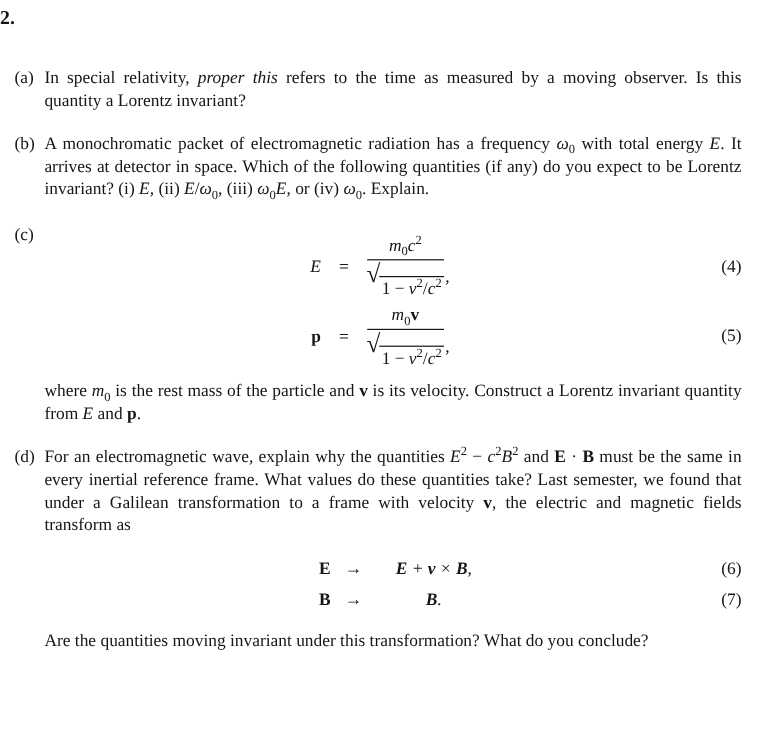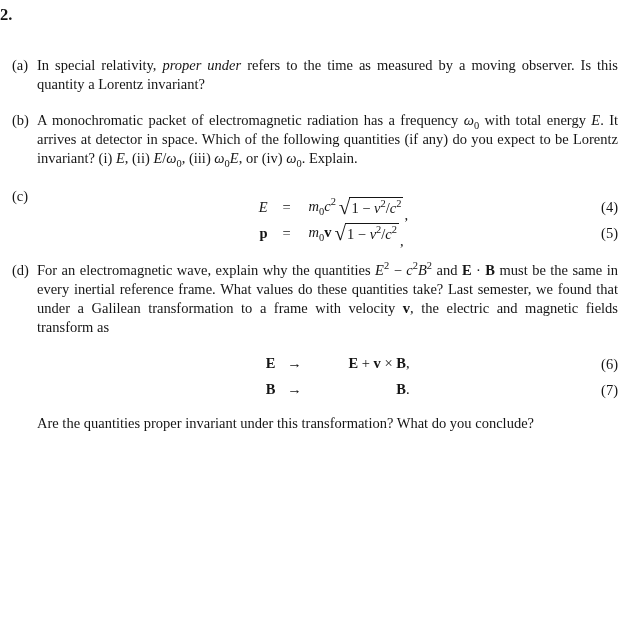--- a/index.html
+++ b/index.html
@@ -39,51 +39,51 @@
 
   
   .eqgroup { margin-top: 9px; }
   .eqgroup-2 { margin-top: 17px; }
   .eqrow { position: relative; display: flex; justify-content: center; align-items: center; }
   .eqgroup-1 .eqrow + .eqrow { margin-top: 4px; }
   .eqgroup-2 .eqrow + .eqrow { margin-top: 7px; }
   .eqrow .lhs { width: 30px; text-align: right; }
   .eqrow .rel { width: 38px; text-align: center; }
   .eqgroup-1 .rhs { width: 112px; display: flex; align-items: center; justify-content: flex-start; }
-  .eqgroup-2 .rhs { width: 96px; text-align: right; }
+  .eqgroup-2 .rhs { width: 96px; text-align: center; font-style: italic; }
   .eqnum { position: absolute; right: 0; top: 50%; transform: translateY(-50%); }
 
   
-  .frac { display: inline-flex; flex-direction: row; align-items: center; line-height: 18px; }
+  .frac { display: inline-flex; flex-direction: column; align-items: center; line-height: 18px; }
   .frac .num { padding: 0 3px 2px 3px; }
   .frac .fbar { align-self: stretch; height: 0; border-top: 1.3px solid #151515; }
   .frac .den { padding-top: 1px; }
 
   
   .sqrt { display: inline-flex; align-items: flex-start; }
   .sqrt .radical { font-size: 21px; line-height: 20px; margin-right: -1px; }
-  .sqrt .radicand { border-top: 1.3px solid #151515; padding: 1px 2px 0 2px; margin-top: 0; }
+  .sqrt .radicand { border-top: 1.3px solid #151515; padding: 1px 2px 0 2px; margin-top: 12px; }
 
   .trail { margin-left: 1px; transform: translateY(8px); }
 
   sub, sup { font-size: 0.72em; line-height: 0; }
 </style>
 </head>
 <body>
 
 <div class="page">
 
   <h1 class="heading">
     <span class="hnum">2.</span>
   </h1>
 
   <div class="item item-a">
     <span class="label">(a)</span>
     <div class="body">
-      <p class="par">In special relativity, <i>proper under</i> refers to the time as measured by a moving observer. Is this quantity a Lorentz invariant?</p>
+      <p class="par">In special relativity, <i>proper this</i> refers to the time as measured by a moving observer. Is this quantity a Lorentz invariant?</p>
     </div>
   </div>
 
   <div class="item item-b">
     <span class="label">(b)</span>
     <div class="body">
       <p class="par">A monochromatic packet of electromagnetic radiation has a frequency <i>ω</i><sub>0</sub> with total energy <i>E</i>. It arrives at detector in space. Which of the following quantities (if any) do you expect to be Lorentz invariant? (i) <i>E</i>, (ii) <i>E</i>/<i>ω</i><sub>0</sub>, (iii) <i>ω</i><sub>0</sub><i>E</i>, or (iv) <i>ω</i><sub>0</sub>. Explain.</p>
     </div>
   </div>
 
@@ -126,20 +126,21 @@
                 </span>
               </span>
             </span>
             <span class="trail">,</span>
           </span>
           <span class="eqnum">(5)</span>
         </div>
 
       </div>
 
+      <p class="par where">where <i>m</i><sub>0</sub> is the rest mass of the particle and <b>v</b> is its velocity. Construct a Lorentz invariant quantity from <i>E</i> and <b>p</b>.</p>
     </div>
   </div>
 
   <div class="item item-d">
     <span class="label">(d)</span>
     <div class="body">
       <p class="par">For an electromagnetic wave, explain why the quantities <i>E</i><sup>2</sup> − <i>c</i><sup>2</sup><i>B</i><sup>2</sup> and <b>E</b> · <b>B</b> must be the same in every inertial reference frame. What values do these quantities take? Last semester, we found that under a Galilean transformation to a frame with velocity <b>v</b>, the electric and magnetic fields transform as</p>
 
       <div class="eqgroup eqgroup-2">
 
@@ -152,17 +153,17 @@
 
         <div class="eqrow">
           <span class="lhs"><b>B</b></span>
           <span class="rel">→</span>
           <span class="rhs"><b>B</b>.</span>
           <span class="eqnum">(7)</span>
         </div>
 
       </div>
 
-      <p class="par closing">Are the quantities proper invariant under this transformation? What do you conclude?</p>
+      <p class="par closing">Are the quantities moving invariant under this transformation? What do you conclude?</p>
     </div>
   </div>
 
 </div>
 
 </body></html>

